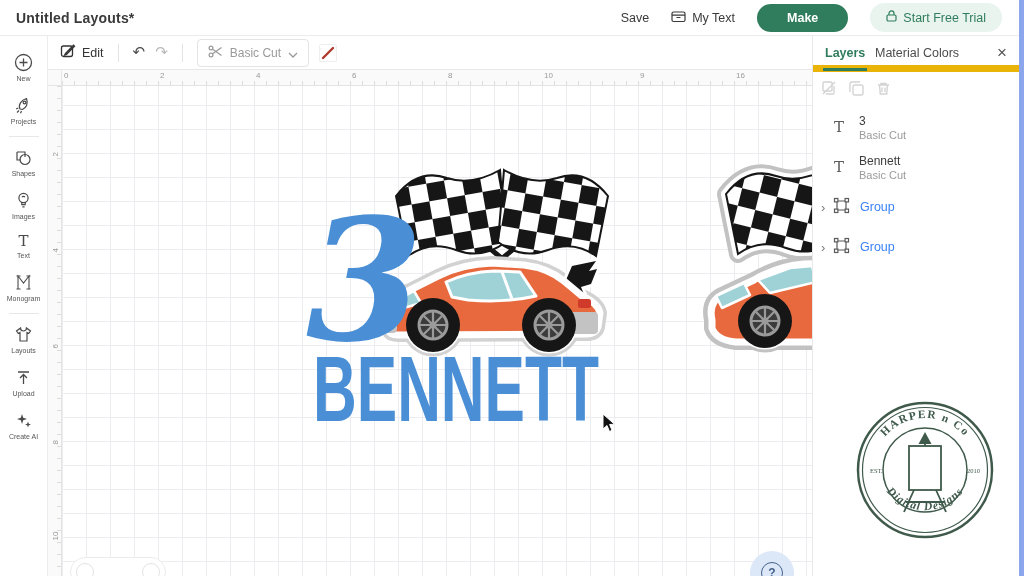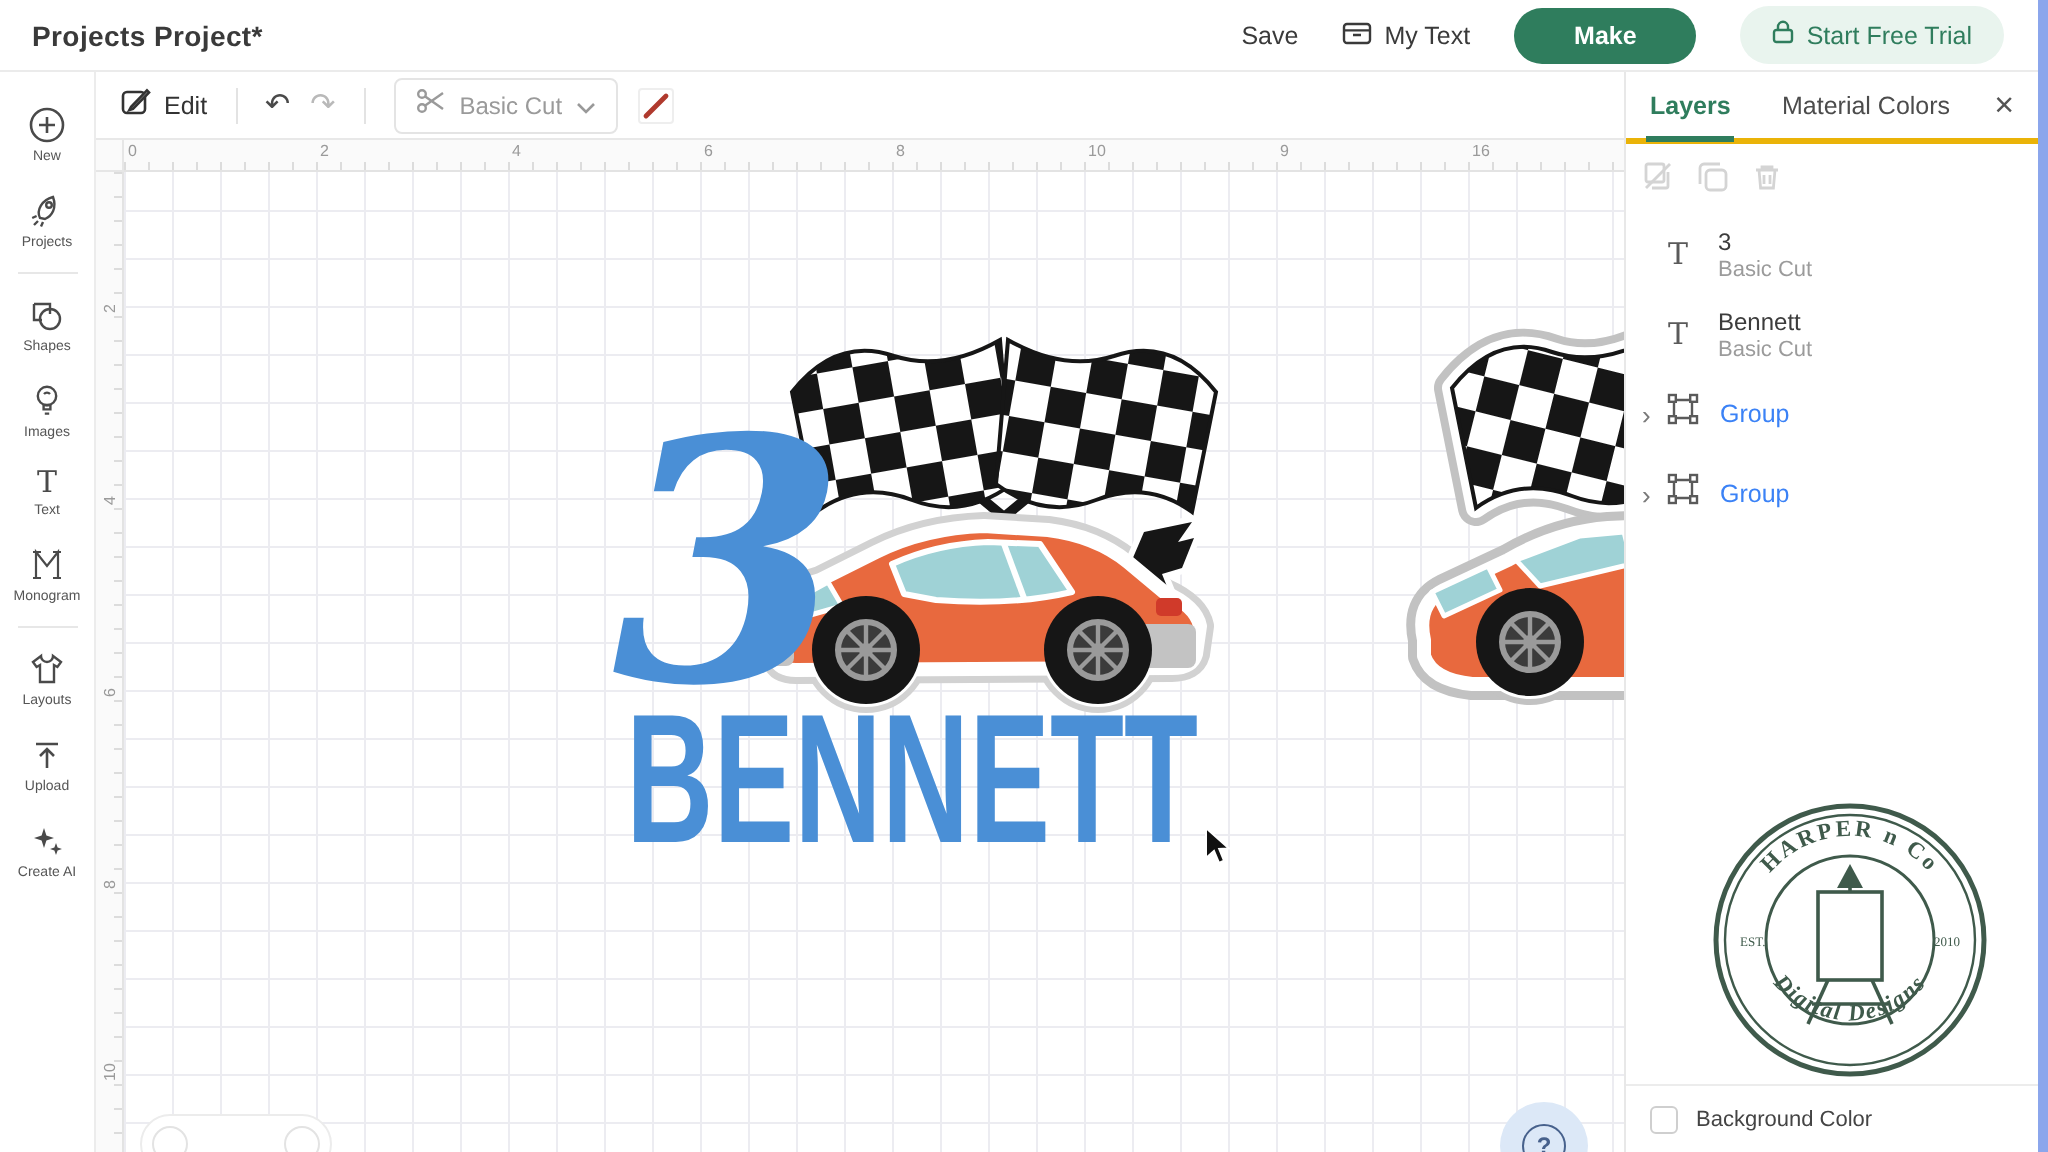--- a/index.html
+++ b/index.html
@@ -52,25 +52,25 @@
   .h-tick { position:absolute; top:1px; font-size:8px; color:#9a9a9a; }
   .v-tick { position:absolute; left:1px; width:12px; font-size:8px; color:#9a9a9a; transform:rotate(-90deg); }
   #grid { position:absolute; left:14px; top:16px; width:750px; height:490px; background-color:#fff; cursor:default;
     background-image:linear-gradient(to right,#ececf1 1px,transparent 1px),linear-gradient(to bottom,#ececf1 1px,transparent 1px);
     background-size:24px 24px; background-position:0 19px; }
   #design-svg { position:absolute; left:0; top:0; width:764px; height:506px; pointer-events:none; }
 
   
   #layers-panel { position:absolute; left:812px; top:36px; right:5px; height:540px; background:#fff;
     border-left:1px solid #e8e8e8; z-index:20; }
-  #panel-header { position:absolute; left:0; top:0; right:0; height:36px; border-bottom:3px solid #eab308; }
+  #panel-header { position:absolute; left:0; top:0; right:0; height:36px; border-bottom:7px solid #eab308; }
   .panel-tab { position:absolute; top:10px; font-size:12.5px; cursor:pointer; }
   #tab-layers { left:12px; color:#2f7d5d; font-weight:bold; }
   #tab-layers::after { content:""; position:absolute; left:-2px; right:-2px; bottom:-11px; height:3px; background:#2f7d5d; }
-  #tab-materials { left:62px; color:#4c4c4c;margin-left:16px; }
+  #tab-materials { left:62px; color:#4c4c4c; }
   #panel-close { position:absolute; right:12px; top:7px; font-size:17px; color:#555; cursor:pointer; }
   #panel-tools { position:absolute; left:8px; top:44px; display:flex; gap:10px; }
   .ptool { cursor:pointer; }
   .layer-row { position:absolute; left:0; right:0; display:flex; align-items:center; cursor:pointer; }
   .layer-ticon { font-family:"DejaVu Serif", serif; font-size:15px; color:#5a5a5a; width:20px; text-align:center; margin-left:16px; }
   .layer-texts { margin-left:10px; display:flex; flex-direction:column; gap:1px; }
   .layer-name { font-size:12px; color:#3c3c3c; }
   .layer-sub { font-size:11px; color:#9b9b9b; }
   .row-chevron { font-size:13px; color:#7a7a7a; margin-left:8px; width:12px; }
   .group-label { font-size:12.5px; color:#3b82f6; margin-left:10px; }
@@ -94,21 +94,21 @@
     justify-content:space-between; padding:0 5px; cursor:pointer; }
   .zoom-circle { width:18px; height:18px; border:1px solid #e3e3e3; border-radius:50%; }
 
   
   #mouse-cursor { position:absolute; left:600px; top:413px; z-index:50; pointer-events:none; }
 </style>
 </head>
 <body>
 
 <div id="topbar">
-  <div id="project-title">Projects Project*</div>
+  <div id="project-title">Untitled Layouts*</div>
   <div id="topbar-right">
     <div class="tb-link">
       <span>Save</span>
     </div>
     <div class="tb-link">
       <span>
         <svg width="15" height="13" viewBox="0 0 15 13">
             <g fill="none" stroke="#3a3a3a" stroke-width="1.2">
           <rect x="1" y="2" width="13" height="9.5" rx="1.5"></rect>
               <path d="M1 5.2 h13 M5.5 7.5 h4"></path>
@@ -426,24 +426,20 @@
             <rect x="4" y="4" width="9" height="9" rx="1"></rect>
       <rect x="1.5" y="1.5" width="3.4" height="3.4" fill="#fff"></rect>
             <rect x="12.1" y="1.5" width="3.4" height="3.4" fill="#fff"></rect>
       <rect x="1.5" y="12.1" width="3.4" height="3.4" fill="#fff"></rect>
             <rect x="12.1" y="12.1" width="3.4" height="3.4" fill="#fff"></rect>
           </g>
         </svg></span>
     <span class="group-label">Group</span>
   </div>
 
-  <div id="bg-row">
-    <span id="bg-checkbox"></span>
-    <span id="bg-label">Background Color</span>
-  </div>
 </div>
 
 <svg id="watermark" viewBox="0 0 144 144">
   <defs>
     <path id="arcTop" d="M 20,72 A 52,52 0 0 1 124,72" fill="none"></path>
     <path id="arcBot" d="M 26,80 A 49,49 0 0 0 118,80" fill="none"></path>
   </defs>
   <circle cx="72" cy="72" r="67" fill="#ffffff" stroke="#3f5a4b" stroke-width="2.5"></circle>
   <circle cx="72" cy="72" r="62.5" fill="none" stroke="#3f5a4b" stroke-width="1.2"></circle>
   <circle cx="72" cy="72" r="42" fill="none" stroke="#3f5a4b" stroke-width="1.5"></circle>

